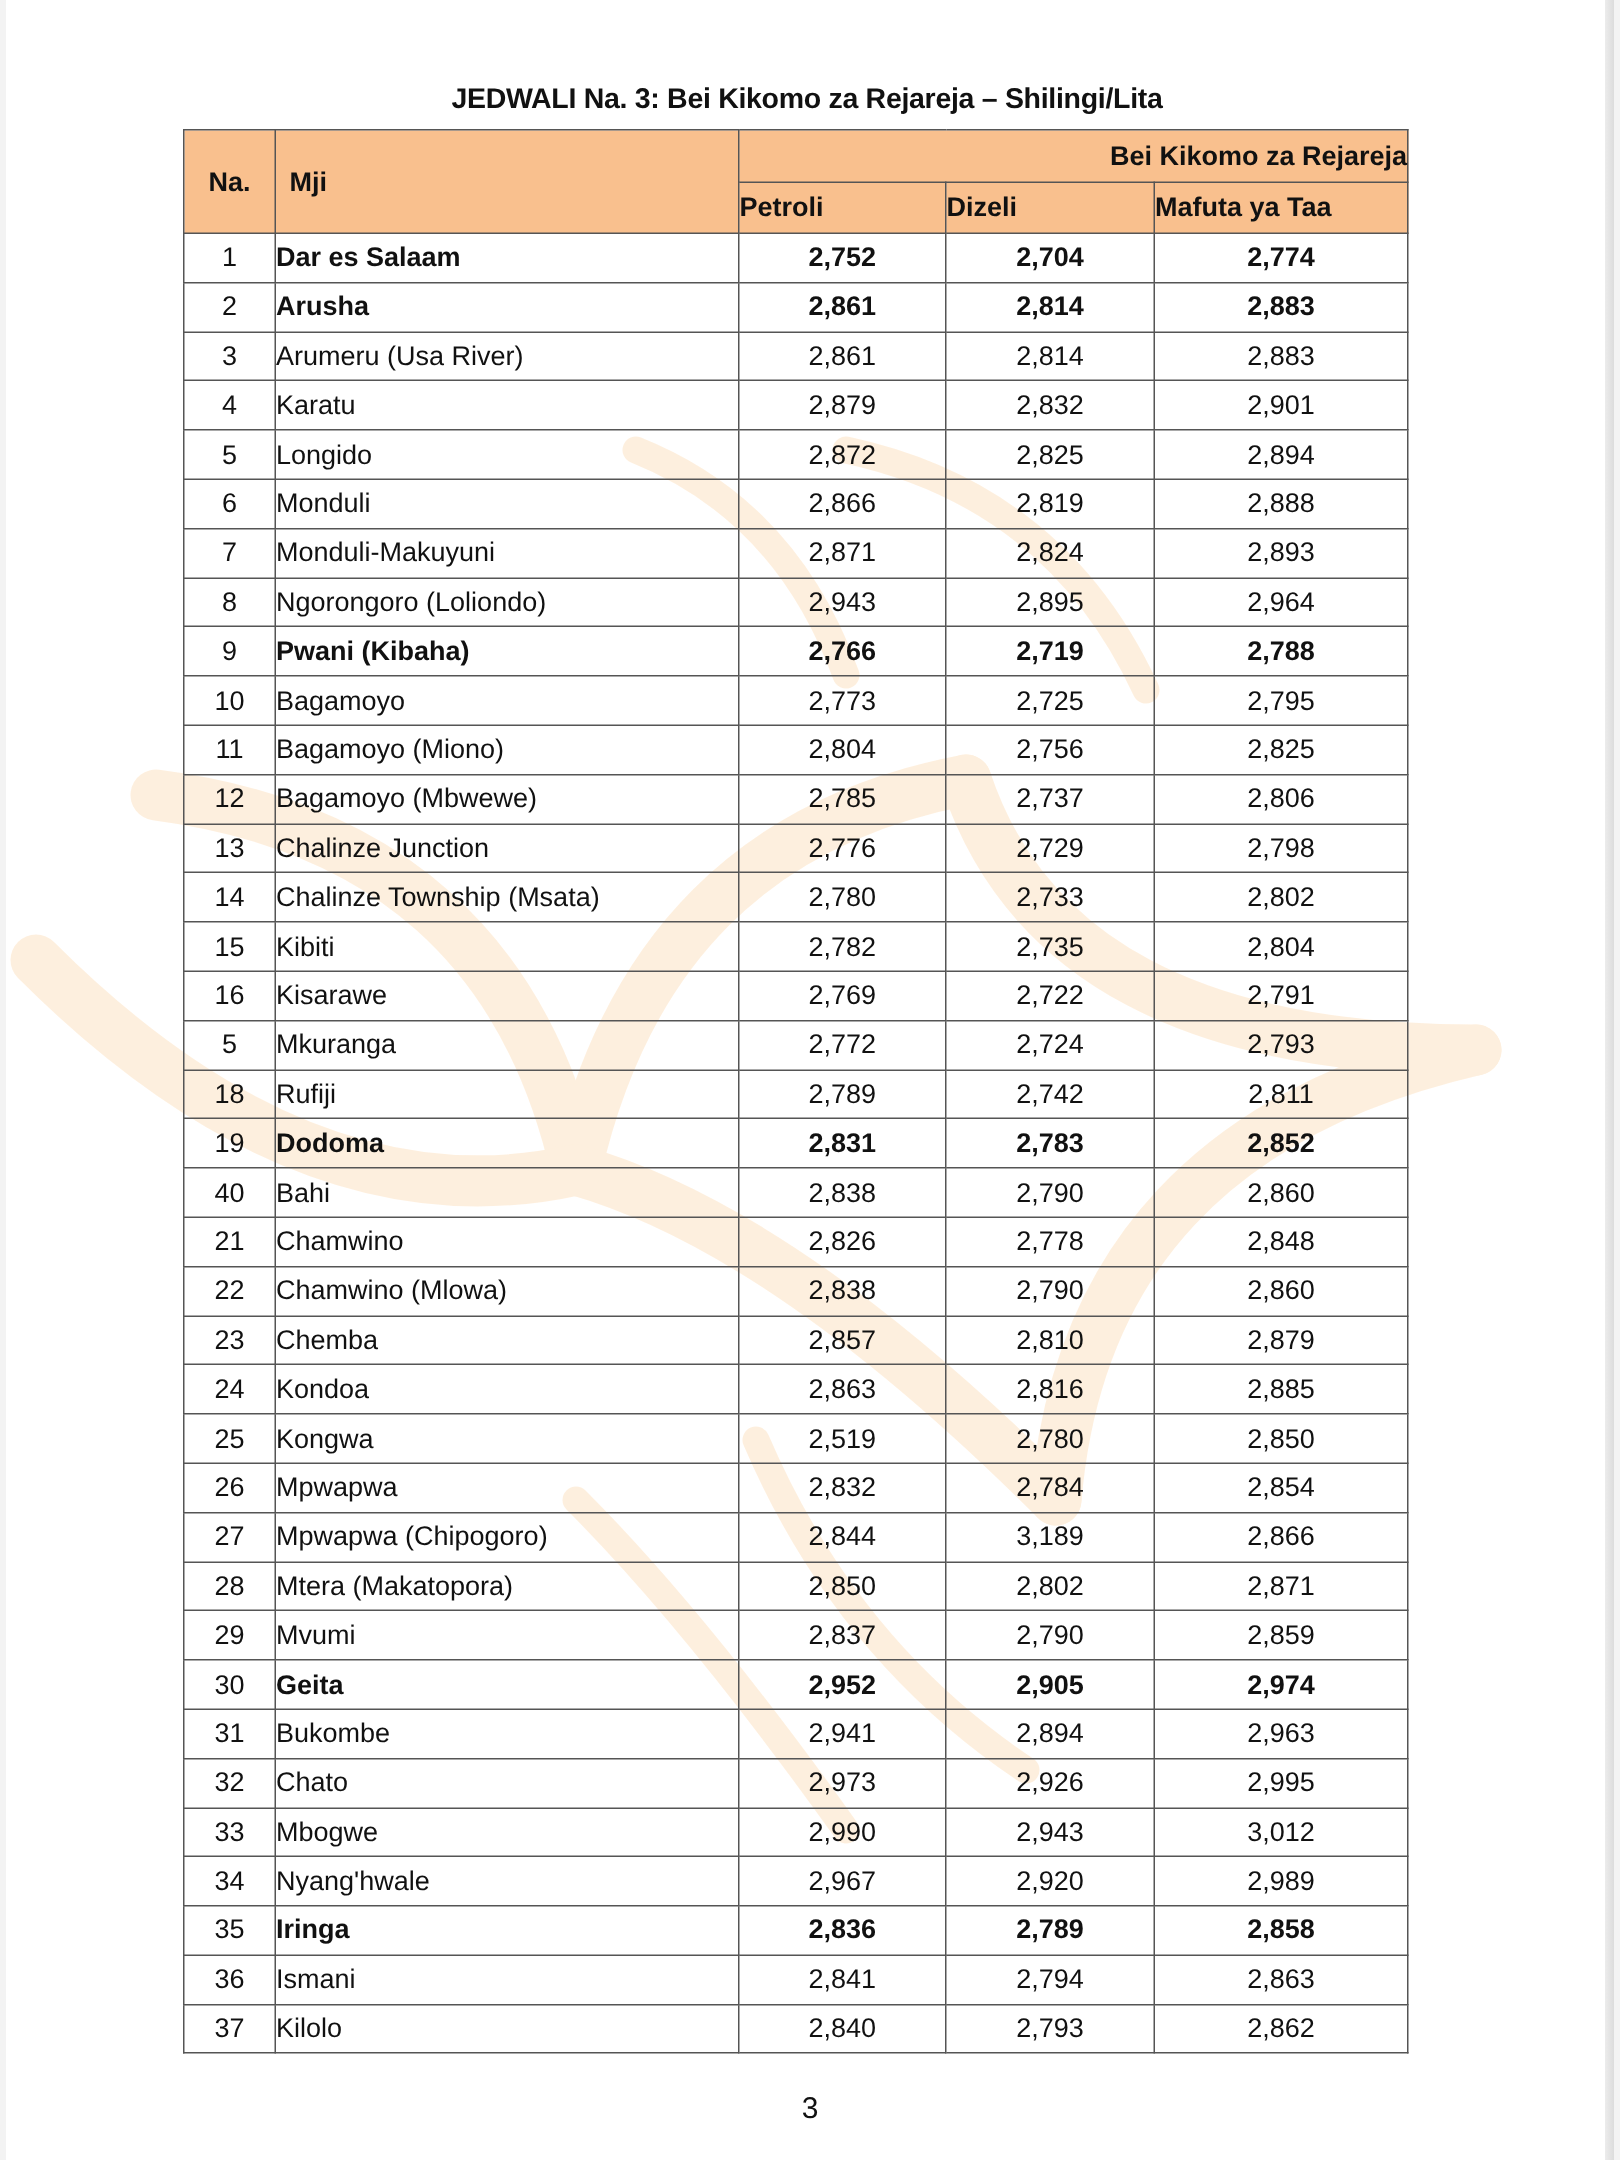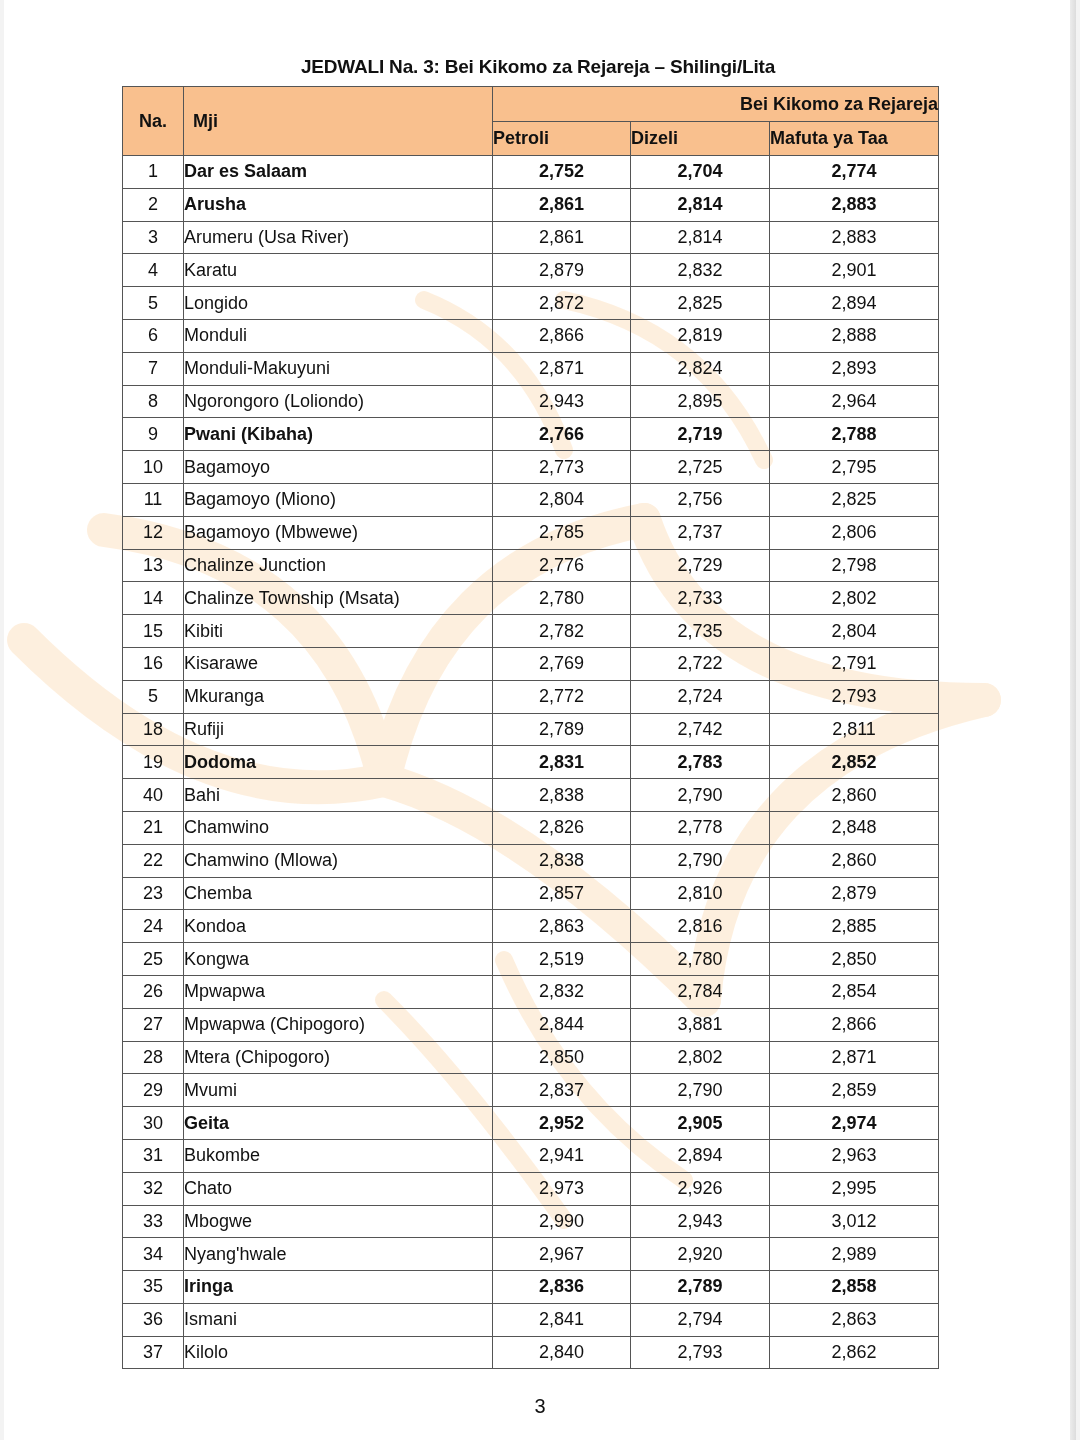--- a/index.html
+++ b/index.html
@@ -314,26 +314,26 @@
           <td class="no">26</td>
           <td class="city">Mpwapwa</td>
           <td class="num">2,832</td>
           <td class="num">2,784</td>
           <td class="num">2,854</td>
         </tr>
         <tr>
           <td class="no">27</td>
           <td class="city">Mpwapwa (Chipogoro)</td>
           <td class="num">2,844</td>
-          <td class="num">3,881</td>
+          <td class="num">3,189</td>
           <td class="num">2,866</td>
         </tr>
         <tr>
           <td class="no">28</td>
-          <td class="city">Mtera (Chipogoro)</td>
+          <td class="city">Mtera (Makatopora)</td>
           <td class="num">2,850</td>
           <td class="num">2,802</td>
           <td class="num">2,871</td>
         </tr>
         <tr>
           <td class="no">29</td>
           <td class="city">Mvumi</td>
           <td class="num">2,837</td>
           <td class="num">2,790</td>
           <td class="num">2,859</td>

